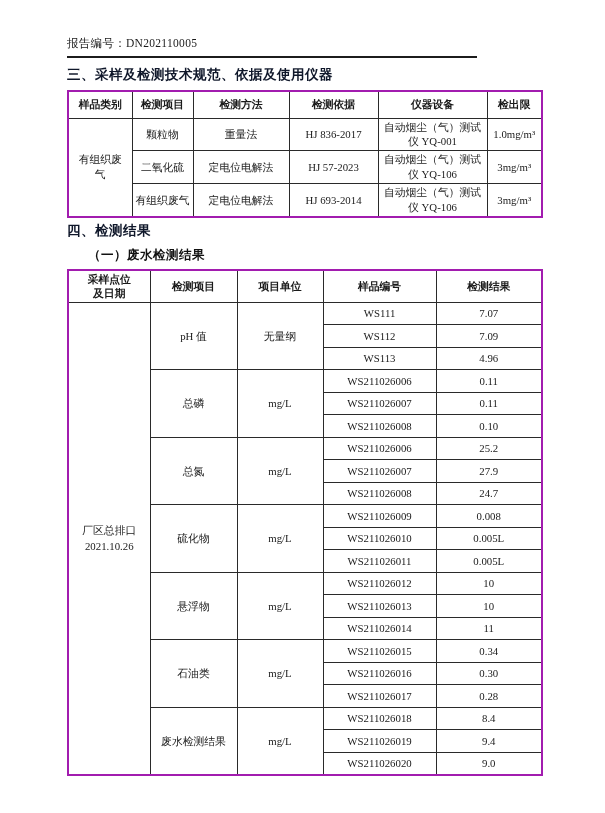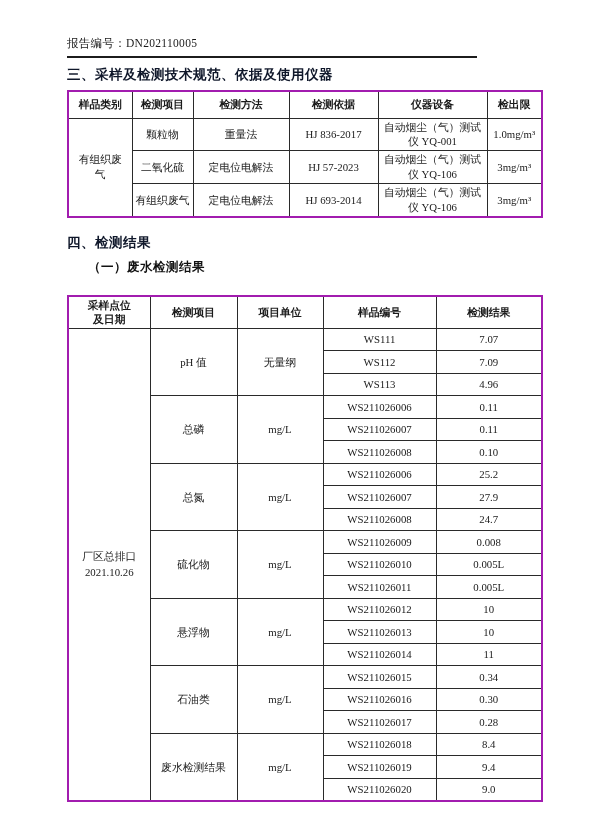--- a/index.html
+++ b/index.html
@@ -35,21 +35,21 @@
     font-size: 13.5px;
     color: #0f172a;
     margin: 8px 0 0 0;
     letter-spacing: 0.5px;
   }
   .sub-title {
     font-family: "Liberation Sans", "DejaVu Sans", sans-serif;
     font-weight: 700;
     font-size: 12.5px;
     color: #111;
-    margin: 7px 0 19px 21px;
+    margin: 7px 0 5px 21px;
     letter-spacing: 0.5px;
   }
   table {
     border-collapse: collapse;
     table-layout: fixed;
     width: 474px;
     color: #1a1a1a;
   }
   th, td {
     border: 1px solid #2a2a2a;
@@ -66,21 +66,21 @@
     font-size: 10.8px;
   }
   td {
     font-family: "Liberation Serif", "DejaVu Serif", serif;
     font-size: 10.8px;
   }
   .t1 { margin-top: 6px; }
   .t1 th { height: 27px; }
   .t1 td { height: 32px; }
   .t1 .cat { padding: 0 6px; }
-  #sec4 { margin-top: 16px; }
+  #sec4 { margin-top: 4px; }
   .t2 { margin-top: 2px; }
   .t2 th { height: 31px; }
   .t2 td { height: 22.5px; }
   .t2 .point-cell div { line-height: 1.55; }
   .hdr-2line div { line-height: 1.35; }
 </style>
 </head>
 <body>
 
 <div class="page">

